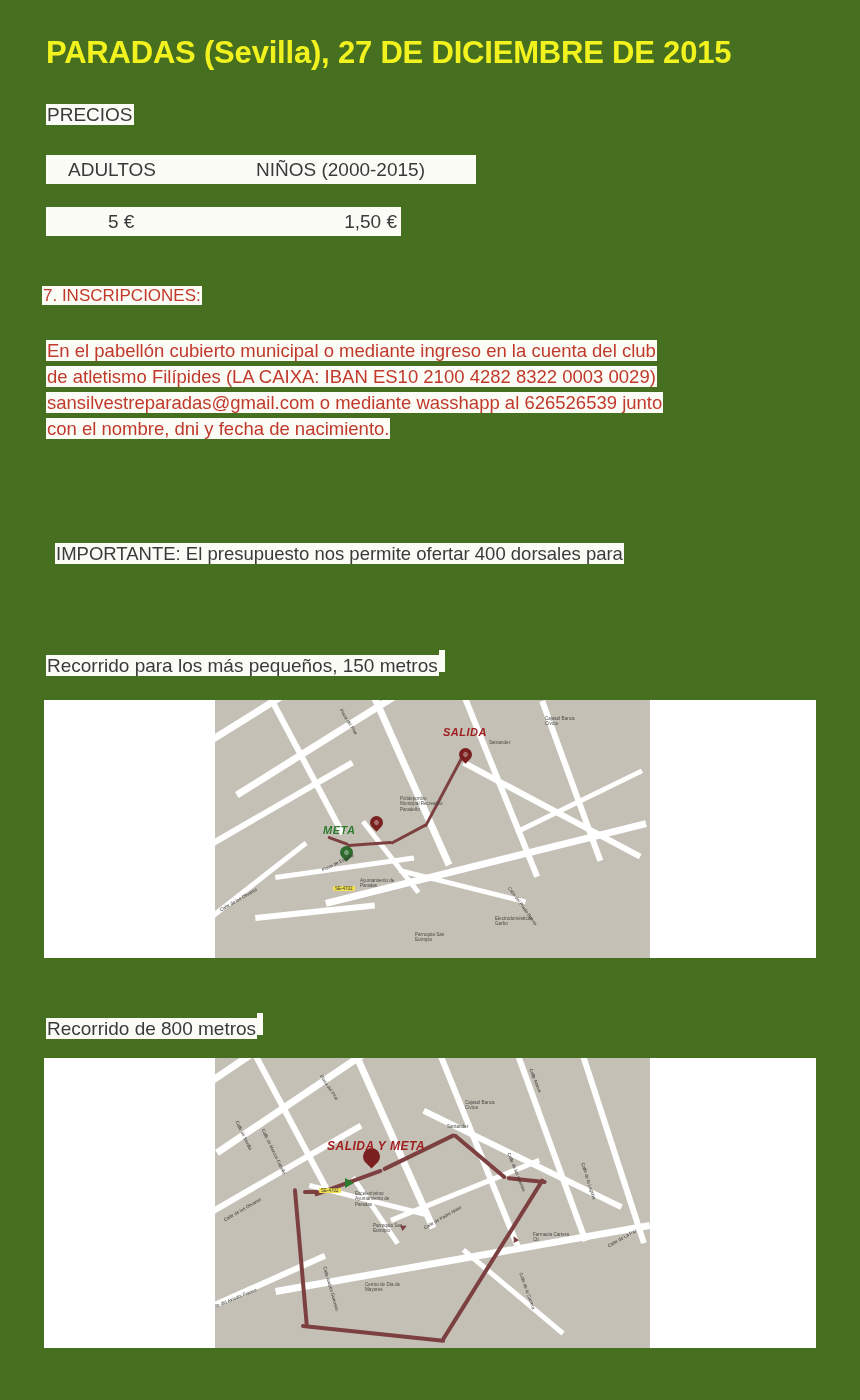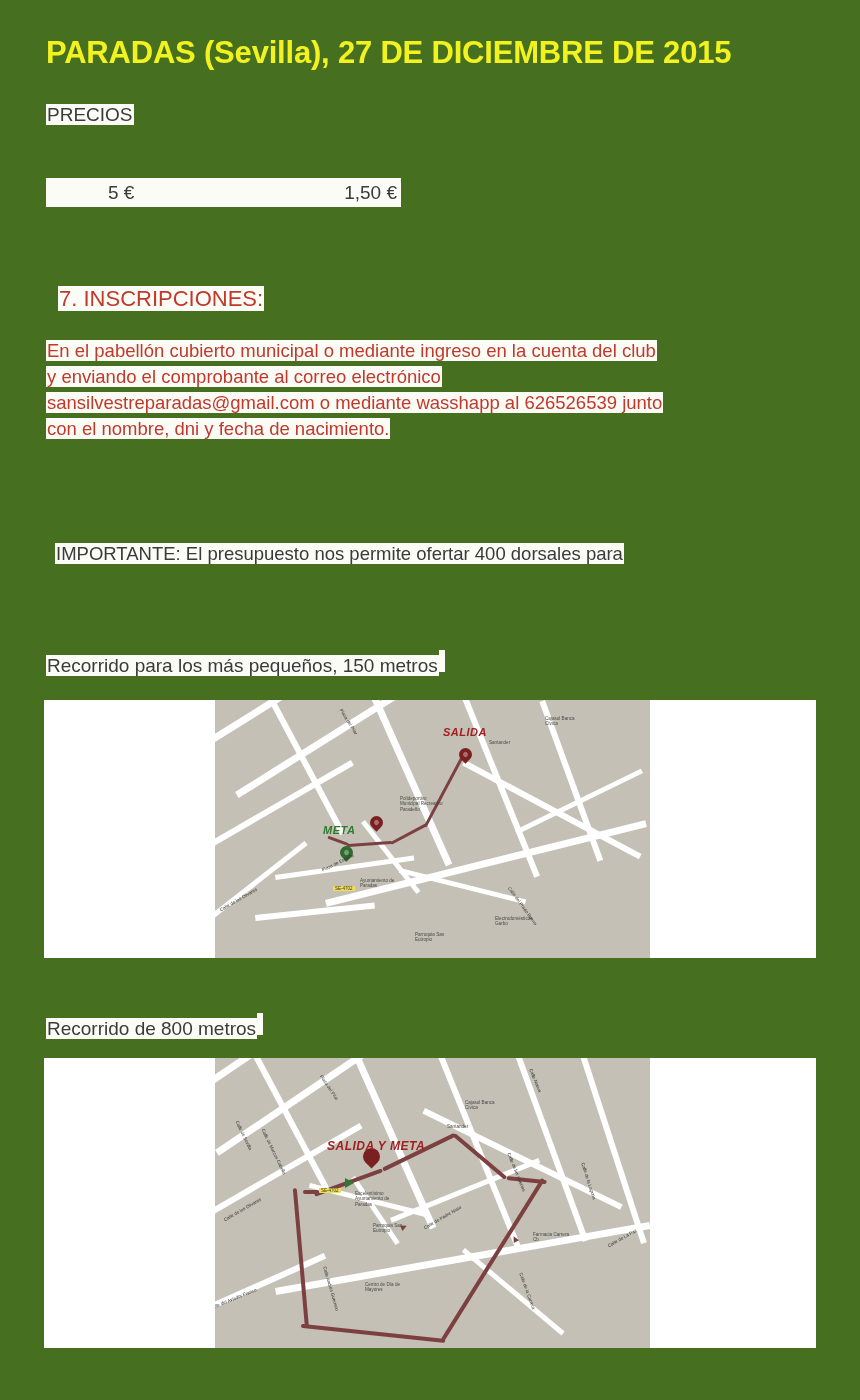--- a/index.html
+++ b/index.html
@@ -84,23 +84,23 @@
   }
   .cell-price-n {
     flex: 1;
     text-align: right;
     padding-right: 4px;
   }
 
   
   .insc-title {
     position: absolute;
-    left: 58px;
+    left: 42px;
     top: 286px;
-    font-size: 22px;
+    font-size: 17px;
   }
   .insc-body {
     position: absolute;
     left: 46px;
     top: 338px;
     width: 770px;
     font-size: 18.5px;
     line-height: 26px;
   }
   .insc-body .line { display: block; }
@@ -253,33 +253,37 @@
 </head>
 <body>
 
 <div class="doc-title">PARADAS (Sevilla), 27 DE DICIEMBRE DE 2015</div>
 
 <div class="precios-label">
   <span class="hl">PRECIOS</span>
 </div>
 
 <div class="price-table">
+  <div class="price-row">
+    <div class="cell-adultos">ADULTOS</div>
+    <div class="cell-ninos">NIÑOS (2000-2015)</div>
+  </div>
   <div class="price-row second">
     <div class="cell-price-a">5 €</div>
     <div class="cell-price-n">1,50 €</div>
   </div>
 </div>
 
 <div class="insc-title">
   <span class="hl-red">7. INSCRIPCIONES:</span>
 </div>
 
 <div class="insc-body">
   <div class="line"><span class="hl-red">En el pabellón cubierto municipal o mediante ingreso en la cuenta del club</span></div>
-  <div class="line"><span class="hl-red">y enviando el comprobante al correo electrónico</span></div>
+  <div class="line"><span class="hl-red">de atletismo Filípides (LA CAIXA: IBAN  ES10 2100 4282 8322 0003 0029)</span></div>
   <div class="line"><span class="hl-red">sansilvestreparadas@gmail.com o mediante wasshapp al 626526539 junto</span></div>
   <div class="line"><span class="hl-red">con el nombre, dni y fecha de nacimiento.</span></div>
 </div>
 
 <div class="importante">
   <div class="line"><span class="hl">IMPORTANTE: El presupuesto nos permite ofertar 400 dorsales para</span></div>
 </div>
 
 <div class="cap-150">
   <span class="hl">Recorrido para los más pequeños, 150 metros</span><span class="cap-tail">&nbsp;</span>

